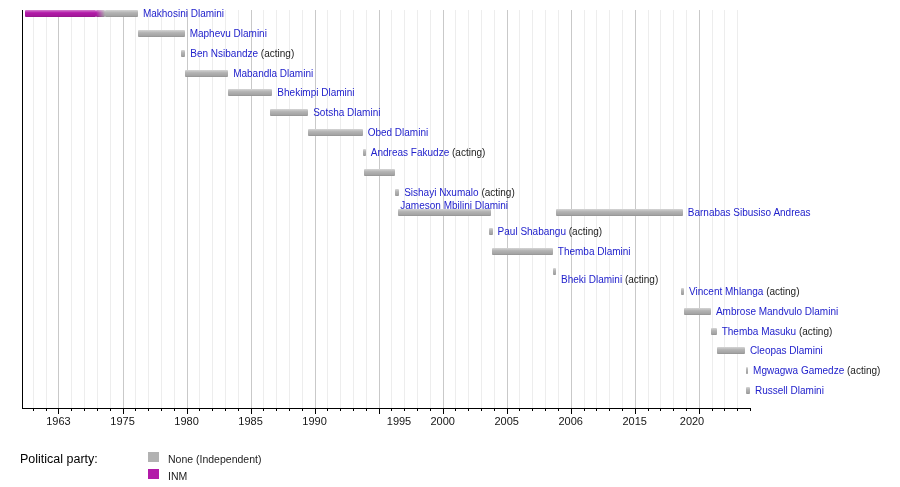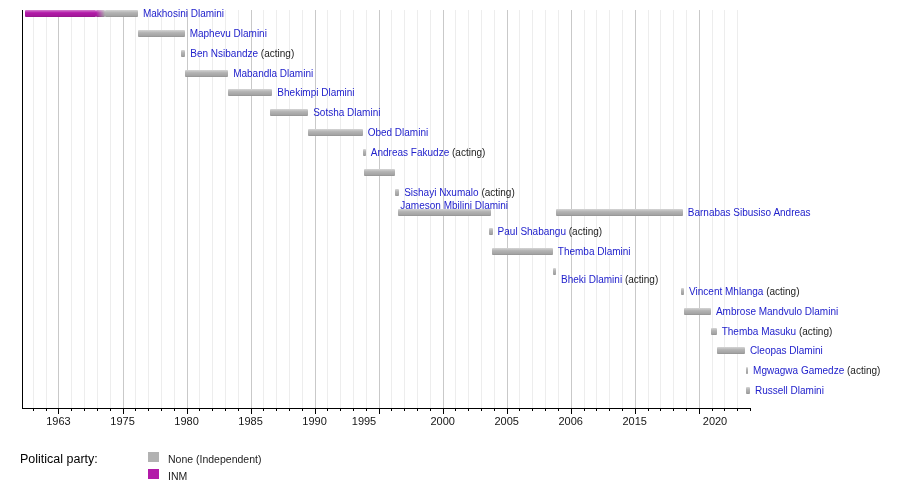--- a/index.html
+++ b/index.html
@@ -142,26 +142,26 @@
       <div class="tick" style="left: 698.777px; top: 408px; height: 6px;"></div>
       <div class="tick" style="left: 711.583px; top: 408px; height: 3px;"></div>
       <div class="tick" style="left: 724.389px; top: 408px; height: 3px;"></div>
       <div class="tick" style="left: 737.194px; top: 408px; height: 3px;"></div>
       <div class="tick" style="left: 750px; top: 408px; height: 3px;"></div>
       <div class="ticklabel" style="left: 58.496px; top: 415px;">1963</div>
       <div class="ticklabel" style="left: 122.524px; top: 415px;">1975</div>
       <div class="ticklabel" style="left: 186.552px; top: 415px;">1980</div>
       <div class="ticklabel" style="left: 250.58px; top: 415px;">1985</div>
       <div class="ticklabel" style="left: 314.609px; top: 415px;">1990</div>
-      <div class="ticklabel" style="left: 364px; top: 415px; text-align: right;">1995</div>
+      <div class="ticklabel" style="left: 399px; top: 415px; text-align: right;">1995</div>
       <div class="ticklabel" style="left: 442.665px; top: 415px;">2000</div>
       <div class="ticklabel" style="left: 506.693px; top: 415px;">2005</div>
       <div class="ticklabel" style="left: 570.721px; top: 415px;">2006</div>
       <div class="ticklabel" style="left: 634.749px; top: 415px;">2015</div>
-      <div class="ticklabel" style="left: 715px; top: 415px; text-align: center;">2020</div>
+      <div class="ticklabel" style="left: 692px; top: 415px; text-align: center;">2020</div>
       <div class="bar" style="left: 24.5611px; top: 10px; width: 71.0712px; background-color: rgb(178, 26, 168);"></div>
       <div class="bar" style="left: 95.6324px; top: 10px; width: 8.96394px; background-image: linear-gradient(rgba(255, 255, 255, 0.45), rgba(255, 255, 255, 0) 40%, rgba(0, 0, 0, 0.08) 80%, rgba(0, 0, 0, 0.18)), linear-gradient(90deg, rgb(178, 26, 168), rgb(178, 178, 178));"></div>
       <div class="bar" style="left: 104.596px; top: 10px; width: 33.2946px; background-color: rgb(178, 178, 178);"></div>
       <div class="rowlabel" style="left: 142.891px; top: 8px;"><span class="nm">Makhosini Dlamini</span></div>
       <div class="bar" style="left: 137.891px; top: 29.85px; width: 46.7405px; background-color: rgb(178, 178, 178);"></div>
       <div class="rowlabel" style="left: 189.631px; top: 27.85px;"><span class="nm">Maphevu Dlamini</span></div>
       <div class="bar" style="left: 181.43px; top: 49.7px; width: 3.84169px; background-color: rgb(178, 178, 178);"></div>
       <div class="rowlabel" style="left: 190.272px; top: 47.7px;"><span class="nm">Ben Nsibandze</span><span class="act"> (acting)</span></div>
       <div class="bar" style="left: 185.272px; top: 69.55px; width: 42.8989px; background-color: rgb(178, 178, 178);"></div>
       <div class="rowlabel" style="left: 233.171px; top: 67.55px;"><span class="nm">Mabandla Dlamini</span></div>

